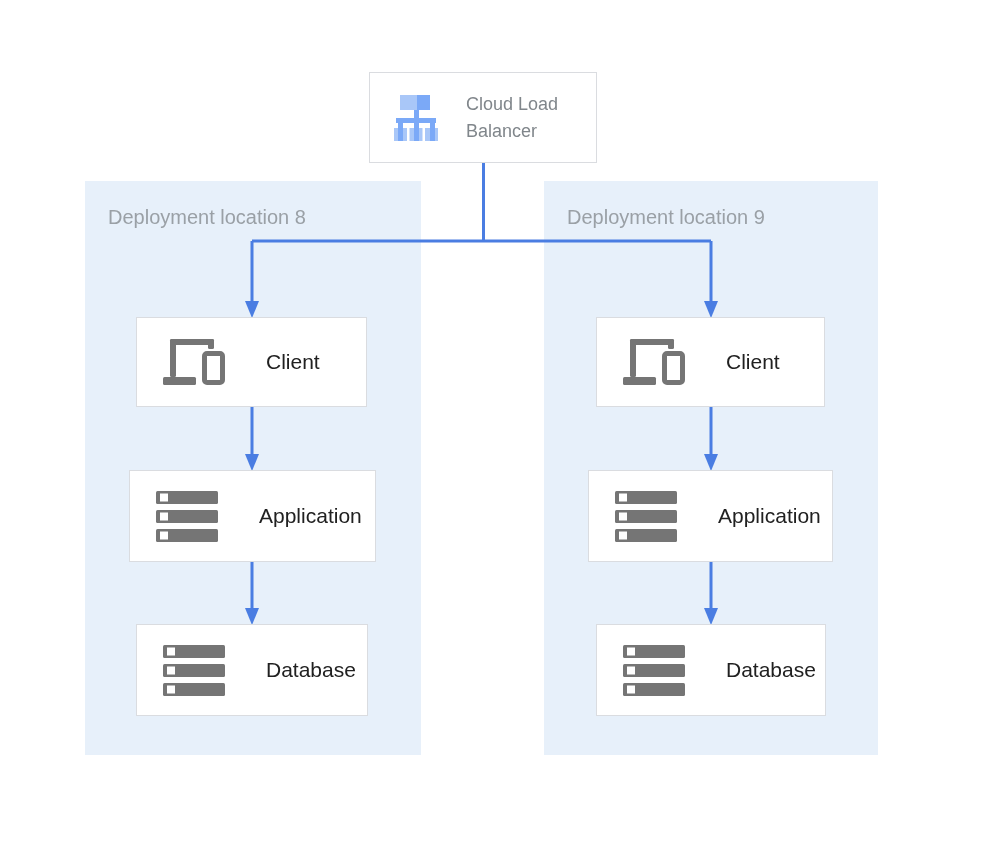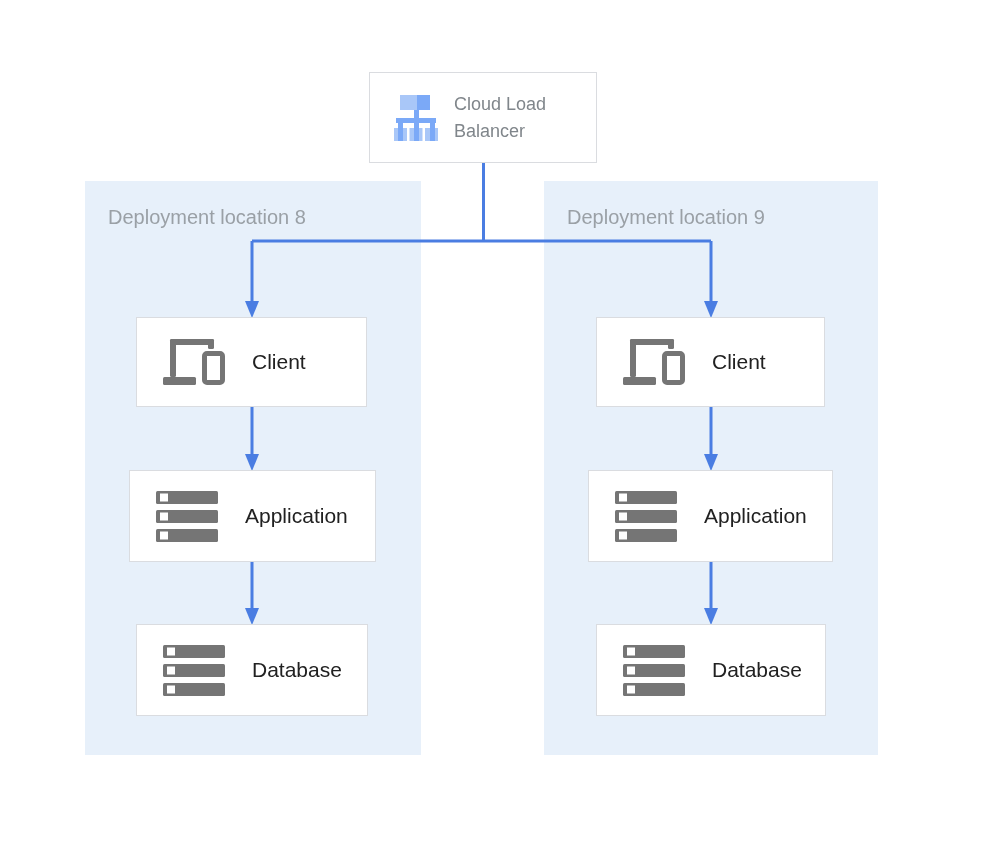--- a/index.html
+++ b/index.html
@@ -48,26 +48,26 @@
   .arrow-line { stroke: var(--arrow); stroke-width: 3; fill: none; }
   .arrow-head { fill: var(--arrow); }
   .node {
     position: absolute;
     background: #FFFFFF;
     border: 1px solid var(--box-border);
     box-sizing: border-box;
     display: flex;
     align-items: center;
     padding-left: 26px;
-    gap: 27px;
+    gap: 41px;
     z-index: 2;
   }
   #lb-node {
     left: 369px; top: 72px; width: 228px; height: 91px;
-    padding-left: 24px; gap: 16px;
+    padding-left: 24px; gap: 28px;
   }
   #l-client { left: 136px; top: 317px; width: 231px; height: 90px; }
   #l-app    { left: 129px; top: 470px; width: 247px; height: 92px; }
   #l-db     { left: 136px; top: 624px; width: 232px; height: 92px; }
   #r-client { left: 596px; top: 317px; width: 229px; height: 90px; }
   #r-app    { left: 588px; top: 470px; width: 245px; height: 92px; }
   #r-db     { left: 596px; top: 624px; width: 230px; height: 92px; }
   .node-label {
     font-size: 21px;
     color: var(--label-text);

